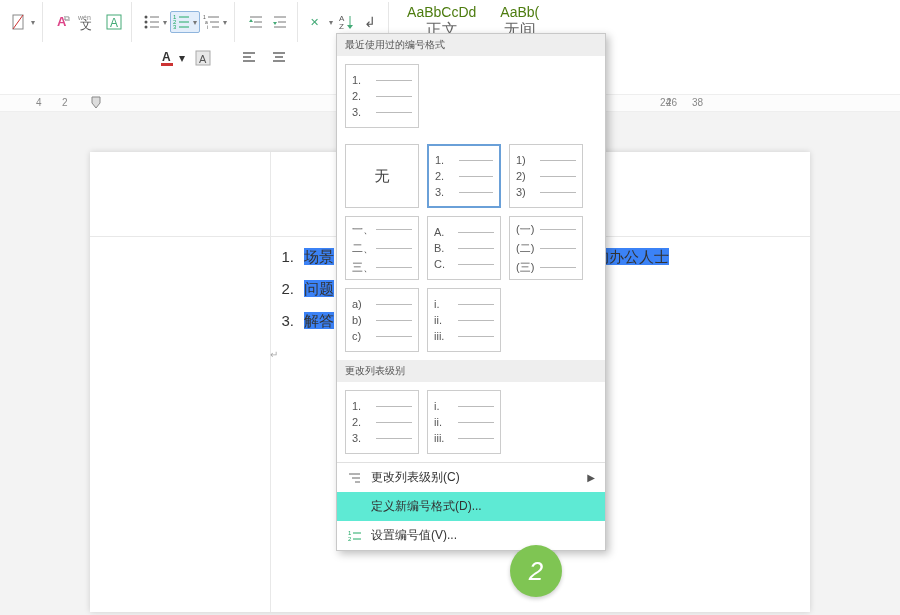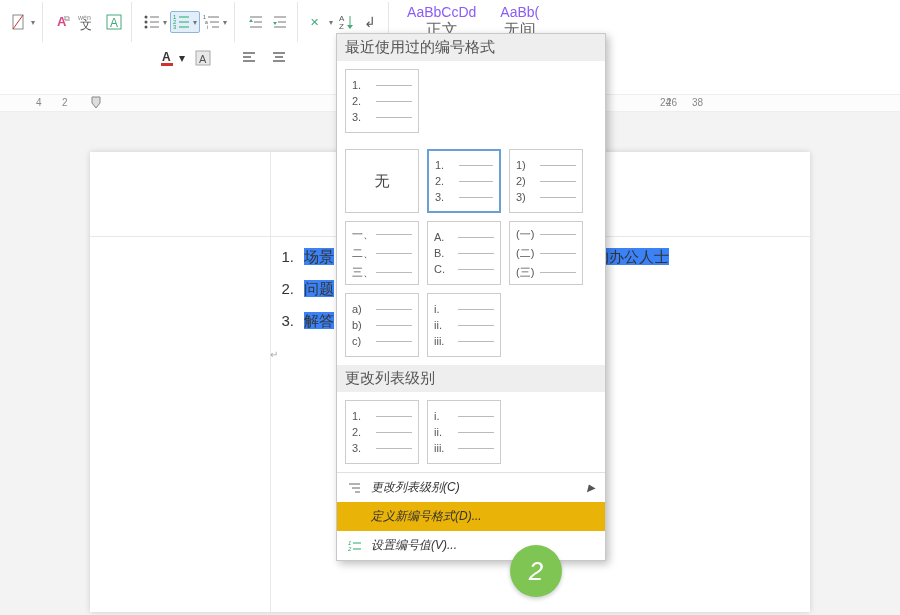--- a/index.html
+++ b/index.html
@@ -5,21 +5,21 @@
   * { box-sizing: border-box; margin:0; padding:0; font-family: "Microsoft YaHei", Arial, sans-serif; }
   body { background:#fff; width:900px; height:615px; position:relative; overflow:hidden; font-size:12px; color:#333; }
 
   
   .toolbar { position:absolute; top:0; left:0; right:0; height:44px; display:flex; align-items:center; padding:2px 4px; gap:4px; }
   .tb-group { display:flex; align-items:center; gap:2px; padding:0 6px; height:100%; border-right:1px solid #e6e6e6; }
   .tb-btn { display:flex; align-items:center; justify-content:center; min-width:22px; height:22px; border:1px solid transparent; border-radius:2px; cursor:pointer; }
   .tb-btn svg { display:block; }
   .tb-btn .dd { font-size:8px; color:#777; margin-left:2px; }
   .style-btn { height:40px; padding:2px 8px; display:flex; flex-direction:column; align-items:center; justify-content:center; }
-  .style-sample { font-size:14px; color:#8b5cf6; }
+  .style-sample { font-size:14px; color:#4d7c0f; }
   .style-name { font-size:16px; color:#666; }
 
   
   .toolbar2 { position:absolute; top:44px; left:0; right:0; height:28px; display:flex; align-items:center; padding:0 4px; gap:4px; }
   .tb2-btn { display:flex; align-items:center; justify-content:center; min-width:26px; height:22px; border:1px solid transparent; }
   
   
   .ruler { position:absolute; top:94px; left:0; right:0; height:18px; background:#fcfcfc; border-top:1px solid #eee; border-bottom:1px solid #eee; }
   .ruler-num { position:absolute; top:2px; font-size:10px; color:#888; }
   .ruler-marker { position:absolute; top:0; width:18px; height:18px; }
@@ -30,31 +30,31 @@
   .margin-line-v { position:absolute; border-left:1px solid #e8e8e8; top:0; bottom:0; }
   .margin-line-h { position:absolute; border-top:1px solid #e8e8e8; left:0; right:0; }
   .doc-text { position:absolute; left:180px; top:90px; font-size:15px; line-height:30px; color:#333; }
   .doc-line { display:flex; align-items:baseline; margin-bottom:2px; }
   .doc-num { width:24px; text-align:right; margin-right:10px; }
   .hl { background:#3b82f6; }
   .cursor-mk { font-size:10px; color:#aaa; }
 
   
   .dropdown { position:absolute; top:33px; left:336px; width:270px; background:#fff; border:1px solid #c8c8c8; box-shadow:3px 3px 8px rgba(0,0,0,0.25); z-index:100; }
-  .dd-section-hdr { background:#eeeeee; padding:4px 8px; font-size:15px; color:#555; }
+  .dd-section-hdr { background:#eeeeee; padding:4px 8px; font-size:10px; color:#555; }
   .dd-grid { display:flex; flex-wrap:wrap; gap:8px; padding:8px; }
   .thumb { width:74px; height:64px; border:1px solid #ccc; background:#fff; padding:6px; display:flex; flex-direction:column; justify-content:center; gap:4px; cursor:pointer; }
   .thumb.sel { border:2px solid #6aa0d8; }
   .thumb.none { align-items:center; justify-content:center; font-size:15px; color:#444; }
   .thumb-label { font-size:11px; color:#555; width:22px; text-align:left;}
   .thumb-row { display:flex; align-items:center; gap:2px; }
   .thumb-line { flex:1; height:1px; background:#bbb; }
   .dd-sep { height:1px; background:#e0e0e0; margin:0; }
-  .dd-item { display:flex; align-items:center; padding:6px 10px; gap:8px; cursor:pointer;font-style:italic; }
-  .dd-item.active { background:#eab308; }
+  .dd-item { display:flex; align-items:center; padding:6px 10px; gap:8px; cursor:pointer; }
+  .dd-item.active { background:#5eead4; }
   .dd-item .arrow { margin-left:auto; color:#555; font-size:10px; }
   .dd-item-icon { width:16px; height:16px; display:flex; align-items:center; justify-content:center; }
 
   
   .badge { position:absolute; top:545px; left:510px; width:52px; height:52px; border-radius:50%; background:#7fc553; color:#fff; display:flex; align-items:center; justify-content:center; font-size:26px; font-style:italic; box-shadow:0 2px 4px rgba(0,0,0,0.2); z-index:200; }
 
   
   .num-btn-active { border:1px solid #8fb5dd; background:#e3eefb; border-radius:2px; padding:0 2px; }
 </style>
 </head>

